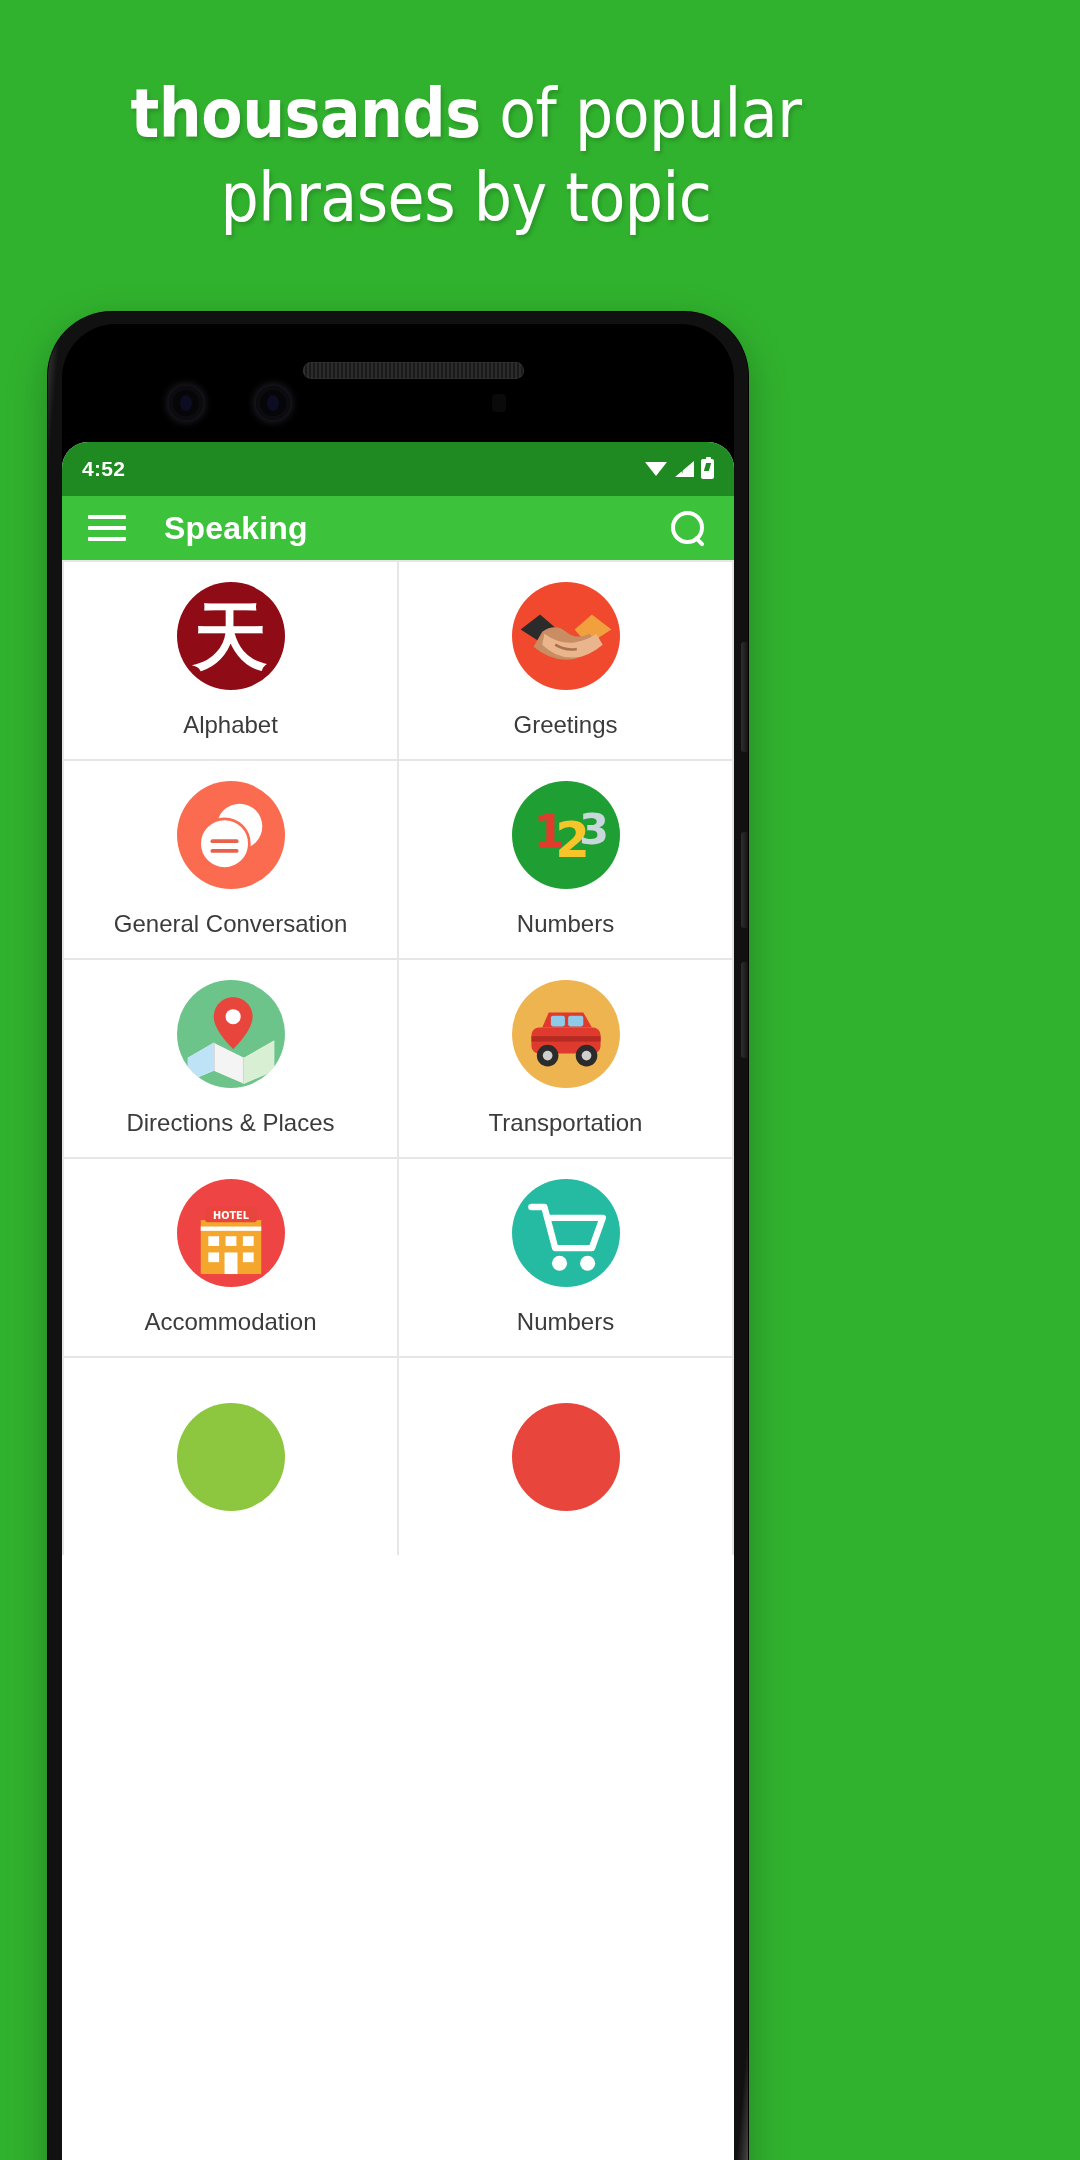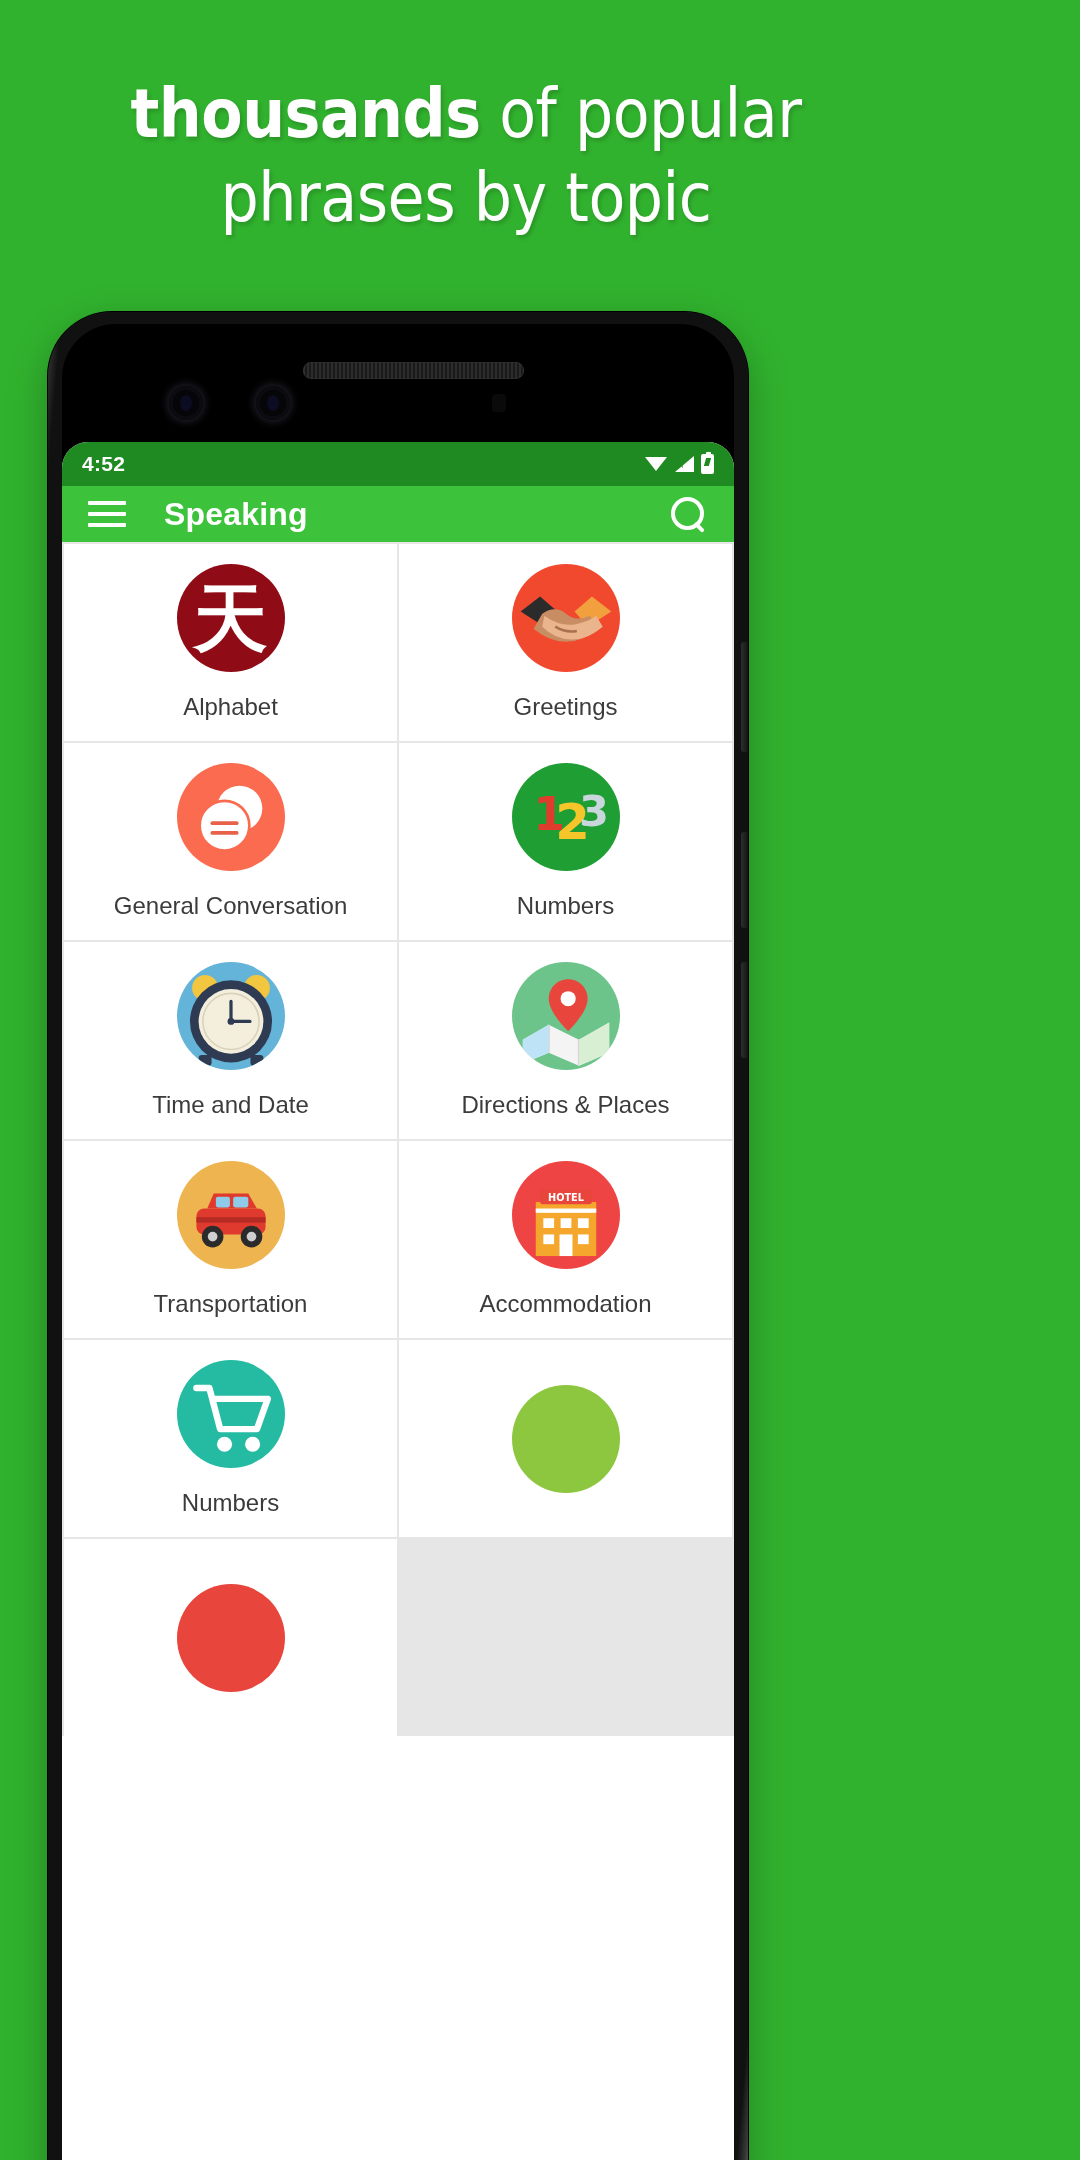--- a/index.html
+++ b/index.html
@@ -77,21 +77,21 @@
   .sidebtn.b3 { top:650px; height:96px; }
 
   
   .screen {
     position:absolute; left:0; top:118px; right:0; bottom:0;
     background:#ffffff;
     border-radius:26px 26px 0 0;
     overflow:hidden;
   }
   .statusbar {
-    height:44px; background:#1f8a22; color:#fff;
+    height:54px; background:#1f8a22; color:#fff;
     display:flex; align-items:center; padding:0 20px;
     font-size:21px; font-weight:bold;
   }
   .status-time { flex:0 0 auto; letter-spacing:.3px; }
   .status-spacer { flex:1 1 auto; }
   .status-icons { display:flex; align-items:center; gap:7px; }
   .ico-wifi {
     width:22px; height:16px; position:relative;
   }
   .ico-wifi::after{
@@ -122,21 +122,21 @@
     content:""; position:absolute; left:3px; top:-4px;
     width:5px; height:3px; background:#fff; border-radius:1px;
   }
   .ico-batt::after{
     content:""; position:absolute; left:2px; top:2px;
     width:5px; height:8px;
     background:#1f8a22; transform:skewX(-16deg);
   }
 
   .appbar {
-    height:56px; background:#3cc23b; color:#fff;
+    height:64px; background:#3cc23b; color:#fff;
     display:flex; align-items:center; padding:0 26px;
   }
   .hamburger { width:38px; height:26px; position:relative; flex:0 0 auto; cursor:pointer; }
   .hamburger span {
     position:absolute; left:0; width:38px; height:4px; background:#fff; border-radius:1px;
   }
   .hamburger span:nth-child(1){ top:0; }
   .hamburger span:nth-child(2){ top:11px; }
   .hamburger span:nth-child(3){ top:22px; }
   .appbar-title {
@@ -259,37 +259,20 @@
             </div>
             <div class="tile">
               <div class="tile-ico" style="background: rgb(31, 158, 51);">
                 <svg class="art" viewBox="0 0 100 100" xmlns="http://www.w3.org/2000/svg">
                   <text x="20" y="62" font-family="DejaVu Sans, sans-serif" font-size="42" font-weight="bold" fill="#e03c2e">1</text>
                   <text x="40" y="70" font-family="DejaVu Sans, sans-serif" font-size="46" font-weight="bold" fill="#f6c52a">2</text>
                   <text x="62" y="58" font-family="DejaVu Sans, sans-serif" font-size="40" font-weight="bold" fill="#c9d7dd">3</text>
                 </svg>
               </div>
               <div class="tile-label">Numbers</div>
-            </div>
-            <div class="tile">
-              <div class="tile-ico" style="background: rgb(99, 180, 216);">
-                <svg class="art" viewBox="0 0 100 100" xmlns="http://www.w3.org/2000/svg">
-                  <circle cx="26" cy="24" r="12" fill="#f3c63f"></circle>
-                  <circle cx="74" cy="24" r="12" fill="#f3c63f"></circle>
-                  <circle cx="50" cy="55" r="38" fill="#2e3b52"></circle>
-                  <circle cx="50" cy="55" r="30" fill="#f4efdd"></circle>
-                  <circle cx="50" cy="55" r="26" fill="none" stroke="#d9d2bb" stroke-width="1.5"></circle>
-                  <rect x="48.5" y="35" width="3" height="22" rx="1.5" fill="#2e3b52"></rect>
-                  <rect x="50" y="53.5" width="19" height="3" rx="1.5" fill="#2e3b52"></rect>
-                  <circle cx="50" cy="55" r="3.2" fill="#2e3b52"></circle>
-                  <rect x="20" y="86" width="12" height="10" rx="3" fill="#2e3b52"></rect>
-                  <rect x="68" y="86" width="12" height="10" rx="3" fill="#2e3b52"></rect>
-                </svg>
-              </div>
-              <div class="tile-label">Time and Date</div>
             </div>
             <div class="tile">
               <div class="tile-ico" style="background: rgb(108, 196, 139);">
                 <svg class="art" viewBox="0 0 100 100" xmlns="http://www.w3.org/2000/svg">
                   <path d="M10 72 L34 58 L62 72 L90 56 L90 84 L62 96 L34 84 L10 94 Z" fill="#f4f4f4"></path>
                   <path d="M34 58 L34 84 M62 72 L62 96" stroke="#d5d5d5" stroke-width="2"></path>
                   <path d="M10 72 L34 58 L34 84 L10 94 Z" fill="#bfe3f6"></path>
                   <path d="M62 72 L90 56 L90 84 L62 96 Z" fill="#d9efd4"></path>
                   <path d="M52 16 c-10 0 -18 8 -18 18 c0 13 18 30 18 30 s18 -17 18 -30 c0 -10 -8 -18 -18 -18 Z" fill="#e8453c"></path>
                   <circle cx="52" cy="34" r="7" fill="#fff"></circle>

